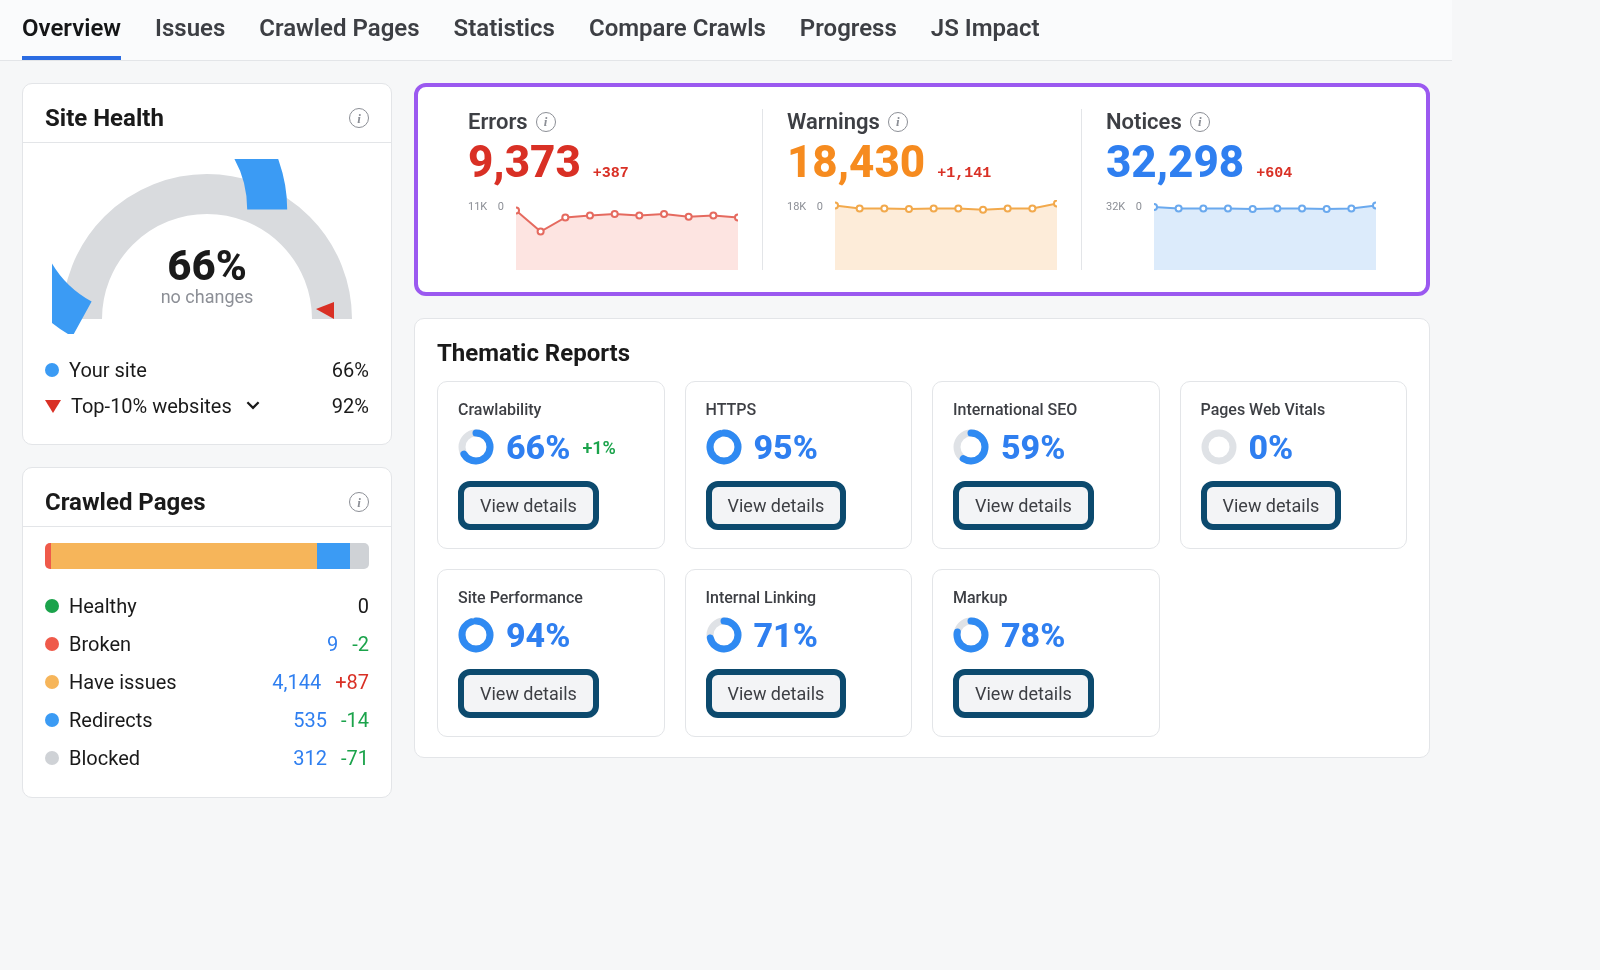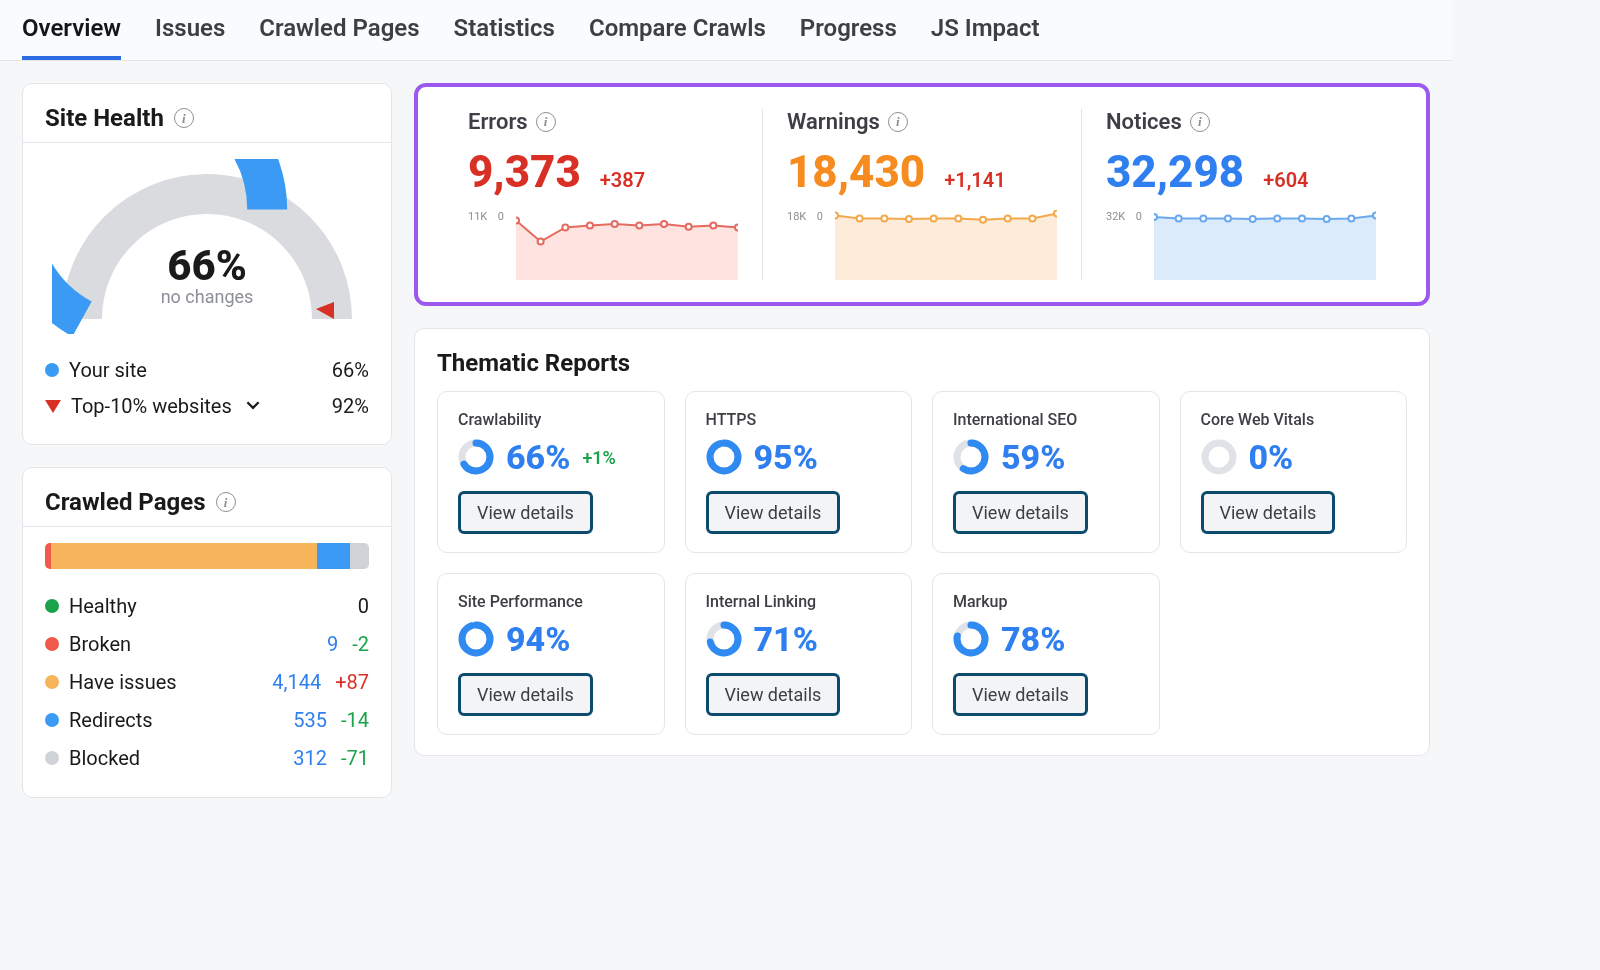--- a/index.html
+++ b/index.html
@@ -20,21 +20,21 @@
   .container{width:1452px;}
   
   .tabs{display:flex;gap:34px;padding:14px 22px 0 22px;border-bottom:1px solid var(--border);background:#fafbfc;}
   .tab{padding:0 0 14px 0;font-size:24px;font-weight:600;color:#3d3f44;cursor:pointer;border-bottom:4px solid transparent;}
   .tab.active{color:#151617;border-bottom-color:var(--tab-active);}
   
   .body{display:flex;gap:22px;padding:22px;}
   .left{width:370px;flex:0 0 370px;display:flex;flex-direction:column;gap:22px;}
   .right{flex:1;display:flex;flex-direction:column;gap:22px;}
   .card{background:var(--card-bg);border:1px solid var(--border);border-radius:10px;padding:20px 22px;}
-  .card h2{margin:0 0 6px 0;font-size:24px;font-weight:700;display:flex;align-items:center;gap:10px;}
+  .card h2{margin:0 0 6px 0;font-size:24px;font-weight:700;display:flex;align-items:center;gap:10px;justify-content:space-between;}
   .hr{border:0;border-top:1px solid var(--border);margin:10px -22px 16px -22px;}
   .info-icon{display:inline-flex;align-items:center;justify-content:center;width:20px;height:20px;border:1.5px solid var(--muted);border-radius:50%;color:var(--muted);font-style:italic;font-family:Georgia,serif;font-size:13px;line-height:1;}
   
   .gauge-wrap{position:relative;width:310px;margin:8px auto 14px auto;}
   .gauge-center{position:absolute;left:0;right:0;top:82px;text-align:center;}
   .gauge-val{font-size:42px;font-weight:800;}
   .gauge-sub{font-size:18px;color:var(--muted);margin-top:-4px;}
   .legend-row{display:flex;align-items:center;justify-content:space-between;padding:6px 0;font-size:20px;}
   .legend-left{display:flex;align-items:center;gap:10px;}
   .dot{width:14px;height:14px;border-radius:50%;display:inline-block;}
@@ -46,33 +46,33 @@
   .bar{display:flex;height:26px;border-radius:5px;overflow:hidden;margin:14px 0 18px 0;}
   .bar span{display:block;height:100%;}
   .stat-row{display:flex;align-items:flex-start;justify-content:space-between;font-size:20px;padding:7px 0;}
   .stat-row .vals{display:flex;gap:14px;min-width:120px;justify-content:flex-end;}
   .v-blue{color:var(--blue);} .v-red{color:var(--red);} .v-green{color:var(--green);}
   
   .metrics{display:flex;border:4px solid #9b59f0;border-radius:12px;background:#fff;padding:22px 26px;}
   .metric{flex:1;padding:0 24px;position:relative;}
   .metric + .metric{border-left:1px solid var(--border);}
   .metric .title{font-size:22px;font-weight:600;display:flex;align-items:center;gap:8px;color:#3d3f44;}
-  .metric .value{font-size:44px;font-weight:800;display:flex;align-items:baseline;gap:19px;margin-top:12px;}
-  .metric .delta{font-size:20px;font-weight:600;color:var(--red);}
+  .metric .value{font-size:44px;font-weight:800;display:flex;align-items:baseline;gap:12px;margin-top:2px;}
+  .metric .delta{font-size:15px;font-weight:600;color:var(--red);font-family:Liberation Mono, monospace;}
   .spark{display:flex;align-items:stretch;gap:12px;margin-top:12px;height:70px;}
   .spark-labels{display:flex;flex-direction:row;justify-content:space-between;font-size:11px;color:var(--muted);text-align:right;width:36px;}
   .spark svg{flex:1;height:100%;}
   
   .thematic h2{margin-bottom:14px;}
   .rep-grid{display:grid;grid-template-columns:repeat(4,1fr);gap:20px;}
   .rep{border:1px solid var(--border);border-radius:10px;padding:18px 20px;}
   .rep-title{font-size:16px;font-weight:500;color:#3d3f44;margin-bottom:8px;}
   .rep-val{display:flex;align-items:center;gap:12px;font-size:34px;font-weight:800;color:var(--blue);}
   .rep-delta{font-size:18px;font-weight:600;}
-  .btn{margin-top:14px;display:inline-block;background:#f3f4f6;border:3px solid #0c4a6e;border-radius:6px;padding:8px 16px;font-size:18px;color:#3d3f44;cursor:pointer;}
+  .btn{margin-top:14px;display:inline-block;background:#f3f4f6;border:6px solid #0c4a6e;border-radius:12px;padding:8px 16px;font-size:18px;color:#3d3f44;cursor:pointer;}
   .ring{width:36px;height:36px;display:inline-block;}
 </style>
 </head>
 <body>
 
 <div class="container">
 
   <div class="tabs" id="tabs">
       <div class="tab active">Overview</div>
       <div class="tab">Issues</div>
@@ -325,21 +325,21 @@
         <svg width="36" height="36" viewBox="0 0 36 36">
           <circle cx="18" cy="18" r="14" fill="none" stroke="#dfe2e6" stroke-width="7"></circle>
           <circle cx="18" cy="18" r="14" fill="none" stroke="#2f8af2" stroke-width="7" stroke-dasharray="88.0" stroke-dashoffset="36.1" transform="rotate(-90 18 18)" stroke-linecap="round"></circle>
         </svg>
       </span>
       <span>59%</span>
 
     </div>
     <button class="btn">View details</button></div>
             <div class="rep">
-    <div class="rep-title">Core Web Vitals</div>
+    <div class="rep-title">Pages Web Vitals</div>
     <div class="rep-val">
       <span class="ring">
         <svg width="36" height="36" viewBox="0 0 36 36">
           <circle cx="18" cy="18" r="14" fill="none" stroke="#dfe2e6" stroke-width="7"></circle>
           <circle cx="18" cy="18" r="14" fill="none" stroke="#2f8af2" stroke-width="7" stroke-dasharray="88.0" stroke-dashoffset="88.0" transform="rotate(-90 18 18)" stroke-linecap="round"></circle>
         </svg>
       </span>
       <span>0%</span>
 
     </div>

